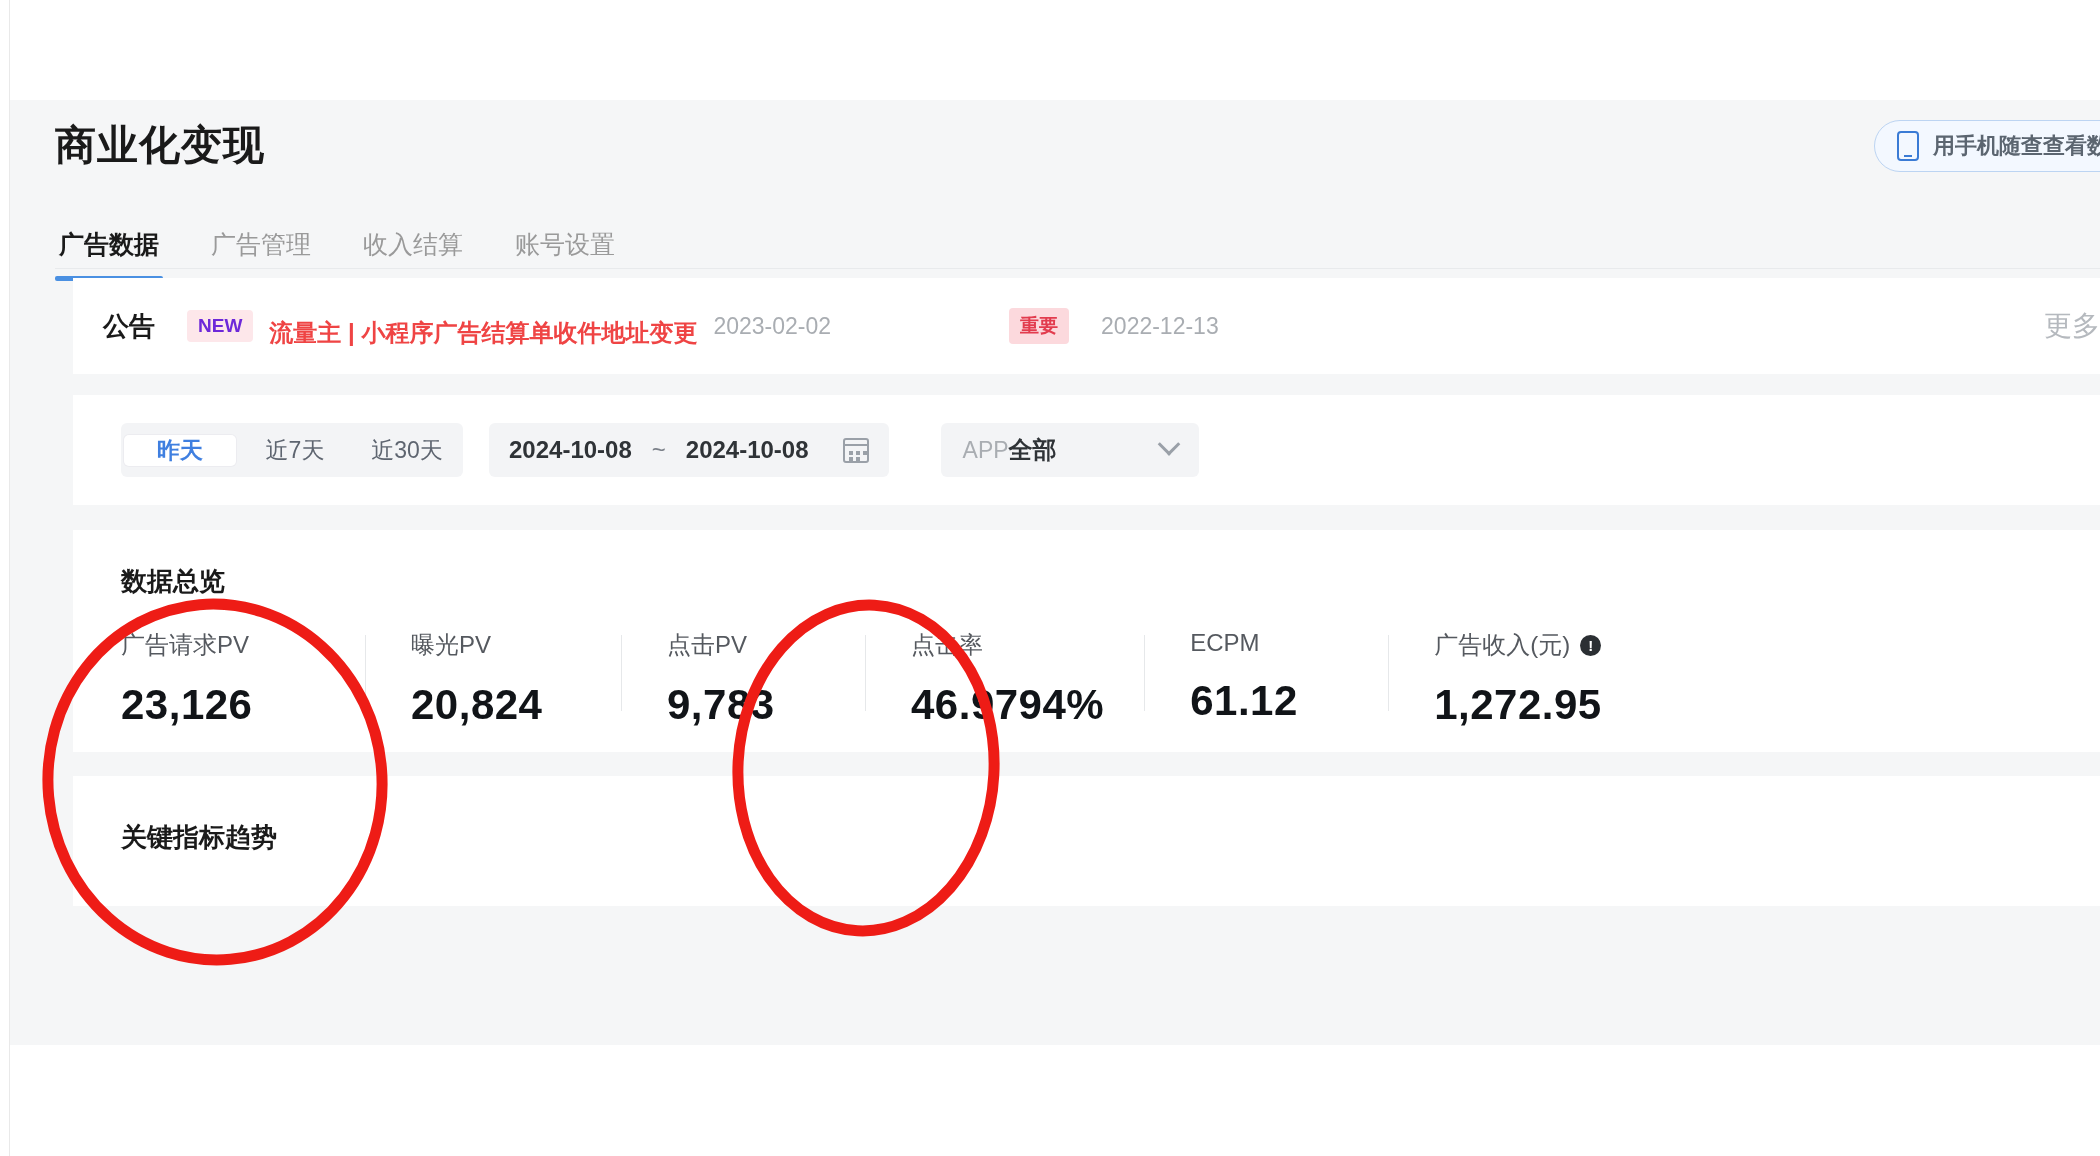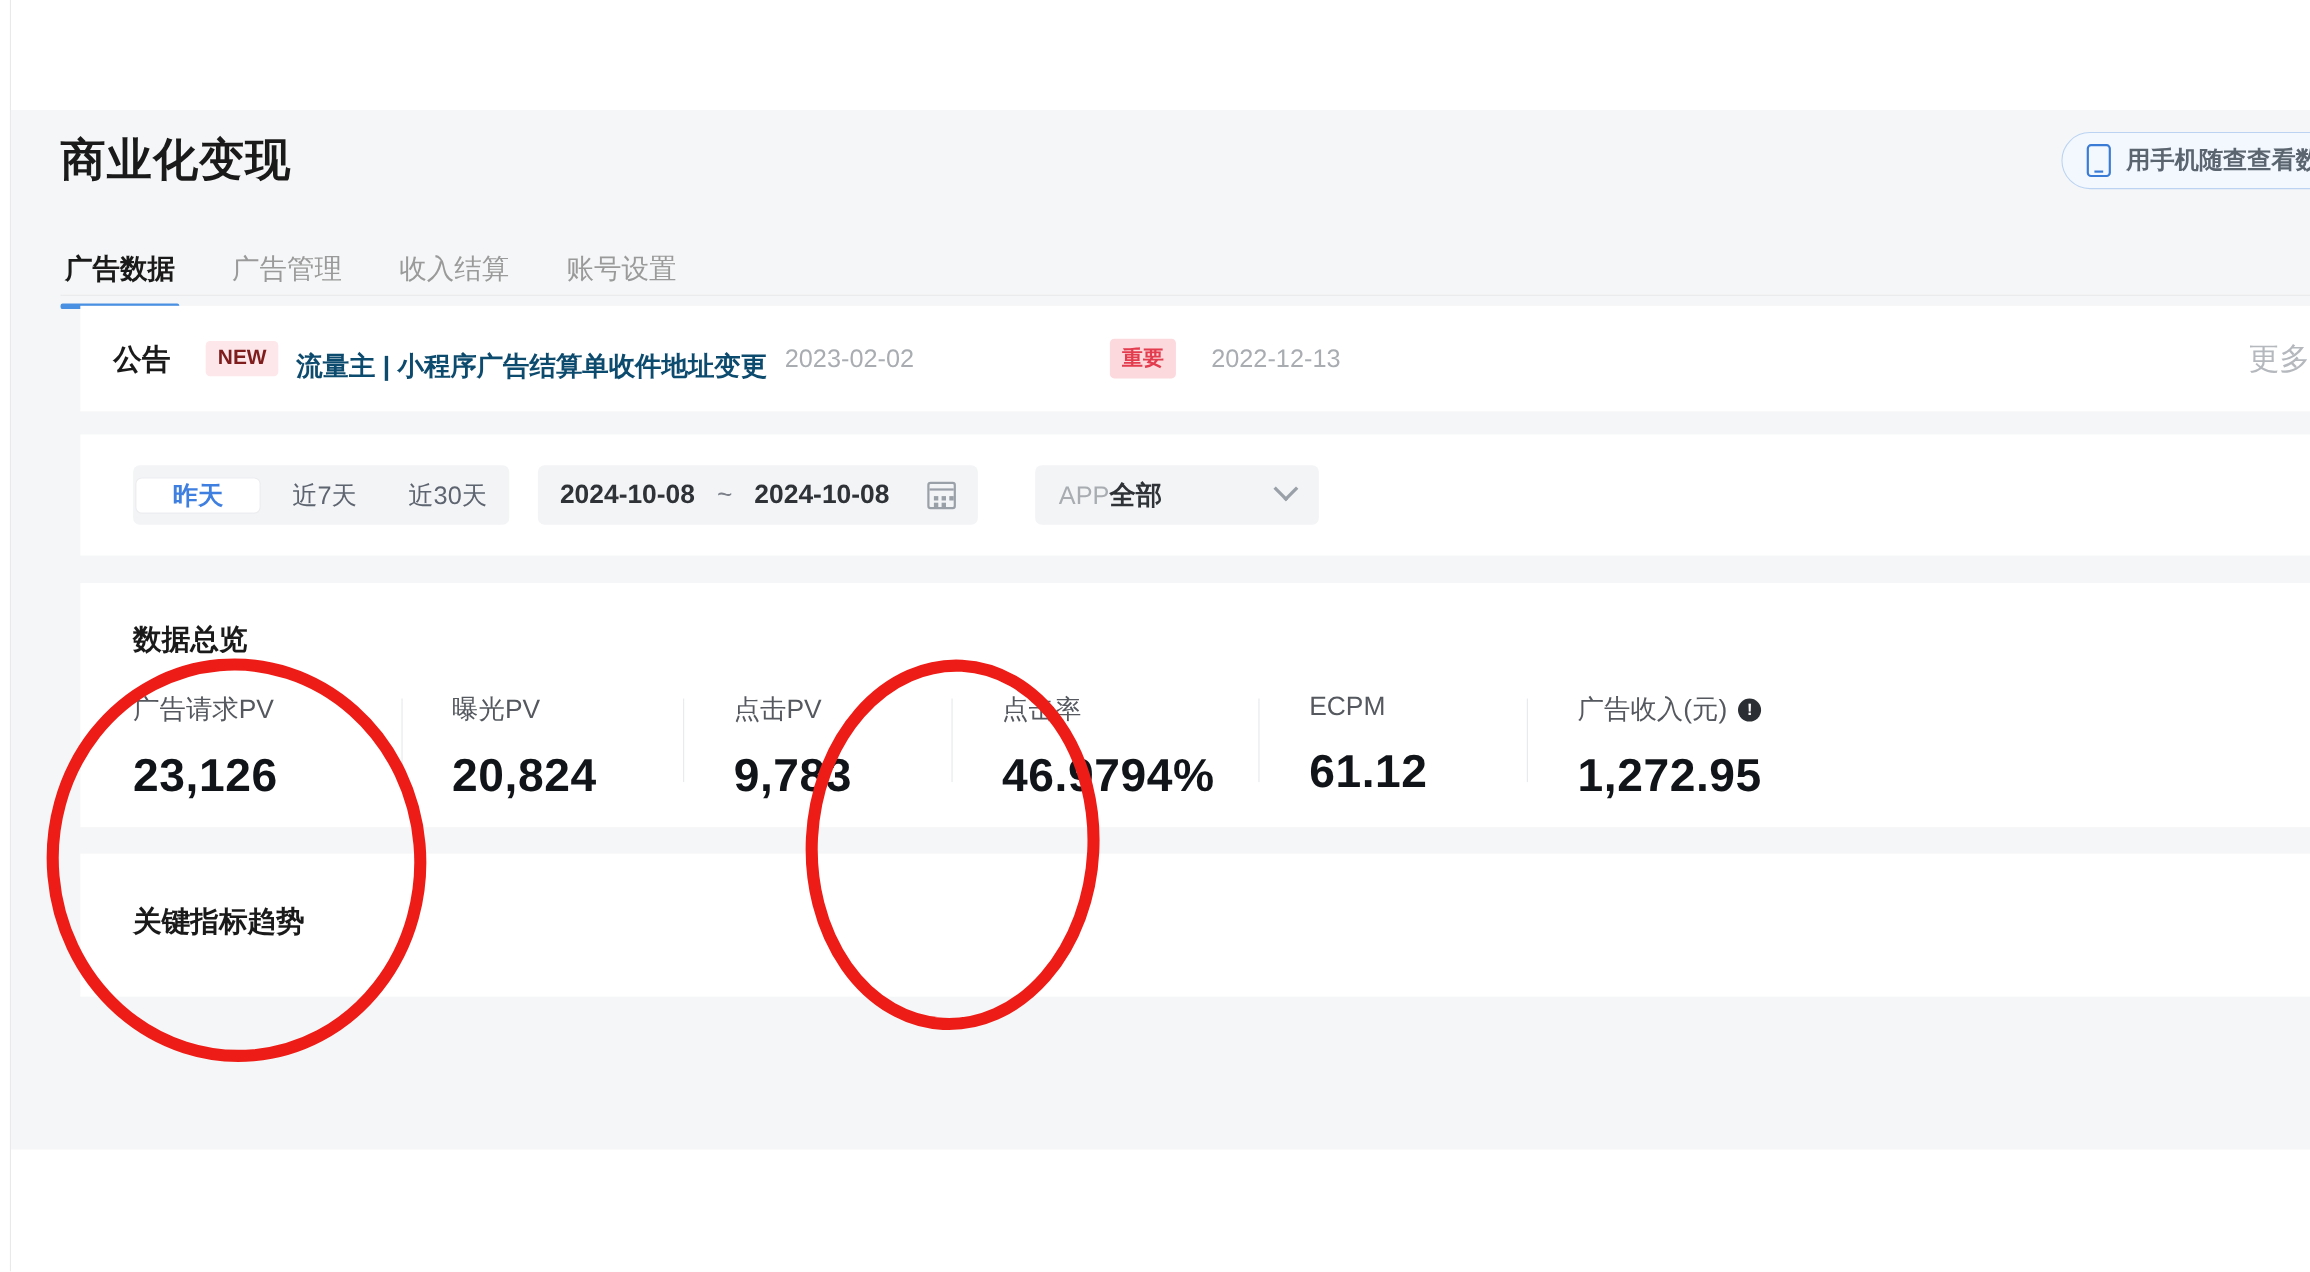--- a/index.html
+++ b/index.html
@@ -130,25 +130,25 @@
     margin-right: 32px;
   }
   .badge {
     font-size: 19px;
     font-weight: bold;
     padding: 5px 11px;
     border-radius: 4px;
     margin-right: 16px;
     white-space: nowrap;
   }
-  .badge-new { background: #fde7ea; color: #7f1d1d; }
+  .badge-new { background: #fde7ea; color: #6d28d9; }
   .badge-imp { background: #fcd9dd; color: #e23c4e; }
   .notice-text {
     font-size: 24px;
-    color: #0c4a6e;
+    color: #ef4444;
     font-weight: 600;
     white-space: nowrap;
     margin-top: 14px;
   }
   .notice-date {
     font-size: 23px;
     color: #a9adb2;
     margin-left: 16px;
     white-space: nowrap;
   }

